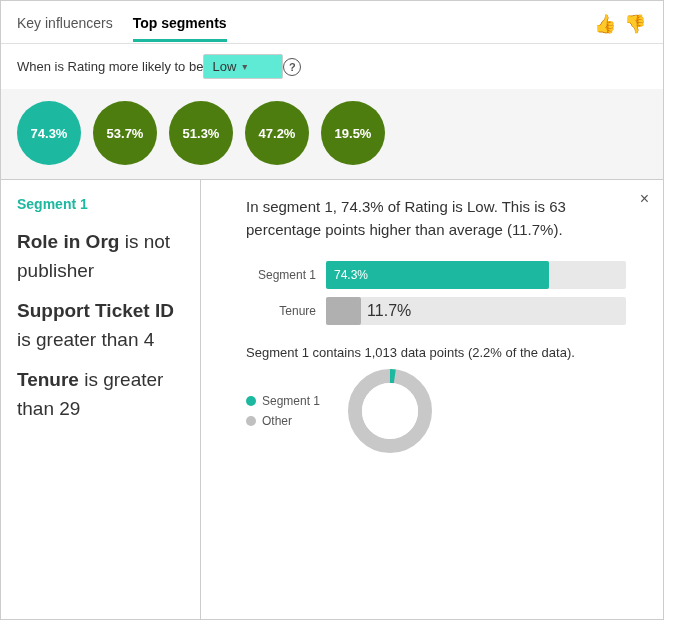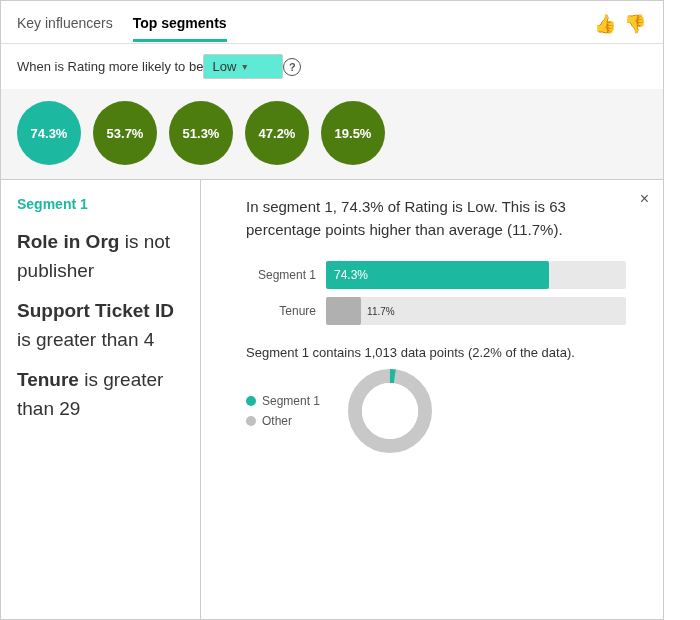--- a/index.html
+++ b/index.html
@@ -341,21 +341,21 @@
             <div class="bar-fill teal" style="width: 74.3%;">
               <span class="bar-value-inside">74.3%</span>
             </div>
           </div>
         </div>
         <div class="bar-row">
           <div class="bar-label">Tenure</div>
           <div class="bar-track">
             <div class="bar-fill gray" style="width: 11.7%;">
             </div>
-            <span style="font-size:10px;color:#333;position:absolute;left:calc(11.7% + 6px);top:50%;transform:translateY(-50%)">11.7%</span>
+            <span style="font-size:16px;color:#333;position:absolute;left:calc(11.7% + 6px);top:50%;transform:translateY(-50%)">11.7%</span>
           </div>
         </div>
       </div>
 
       <div class="datapoints-text">Segment 1 contains 1,013 data points (2.2% of the data).</div>
 
       <div class="donut-section">
         <div class="donut-legend">
           <div class="legend-item">
             <div class="legend-dot" style="background:#1db8a0;"></div>

